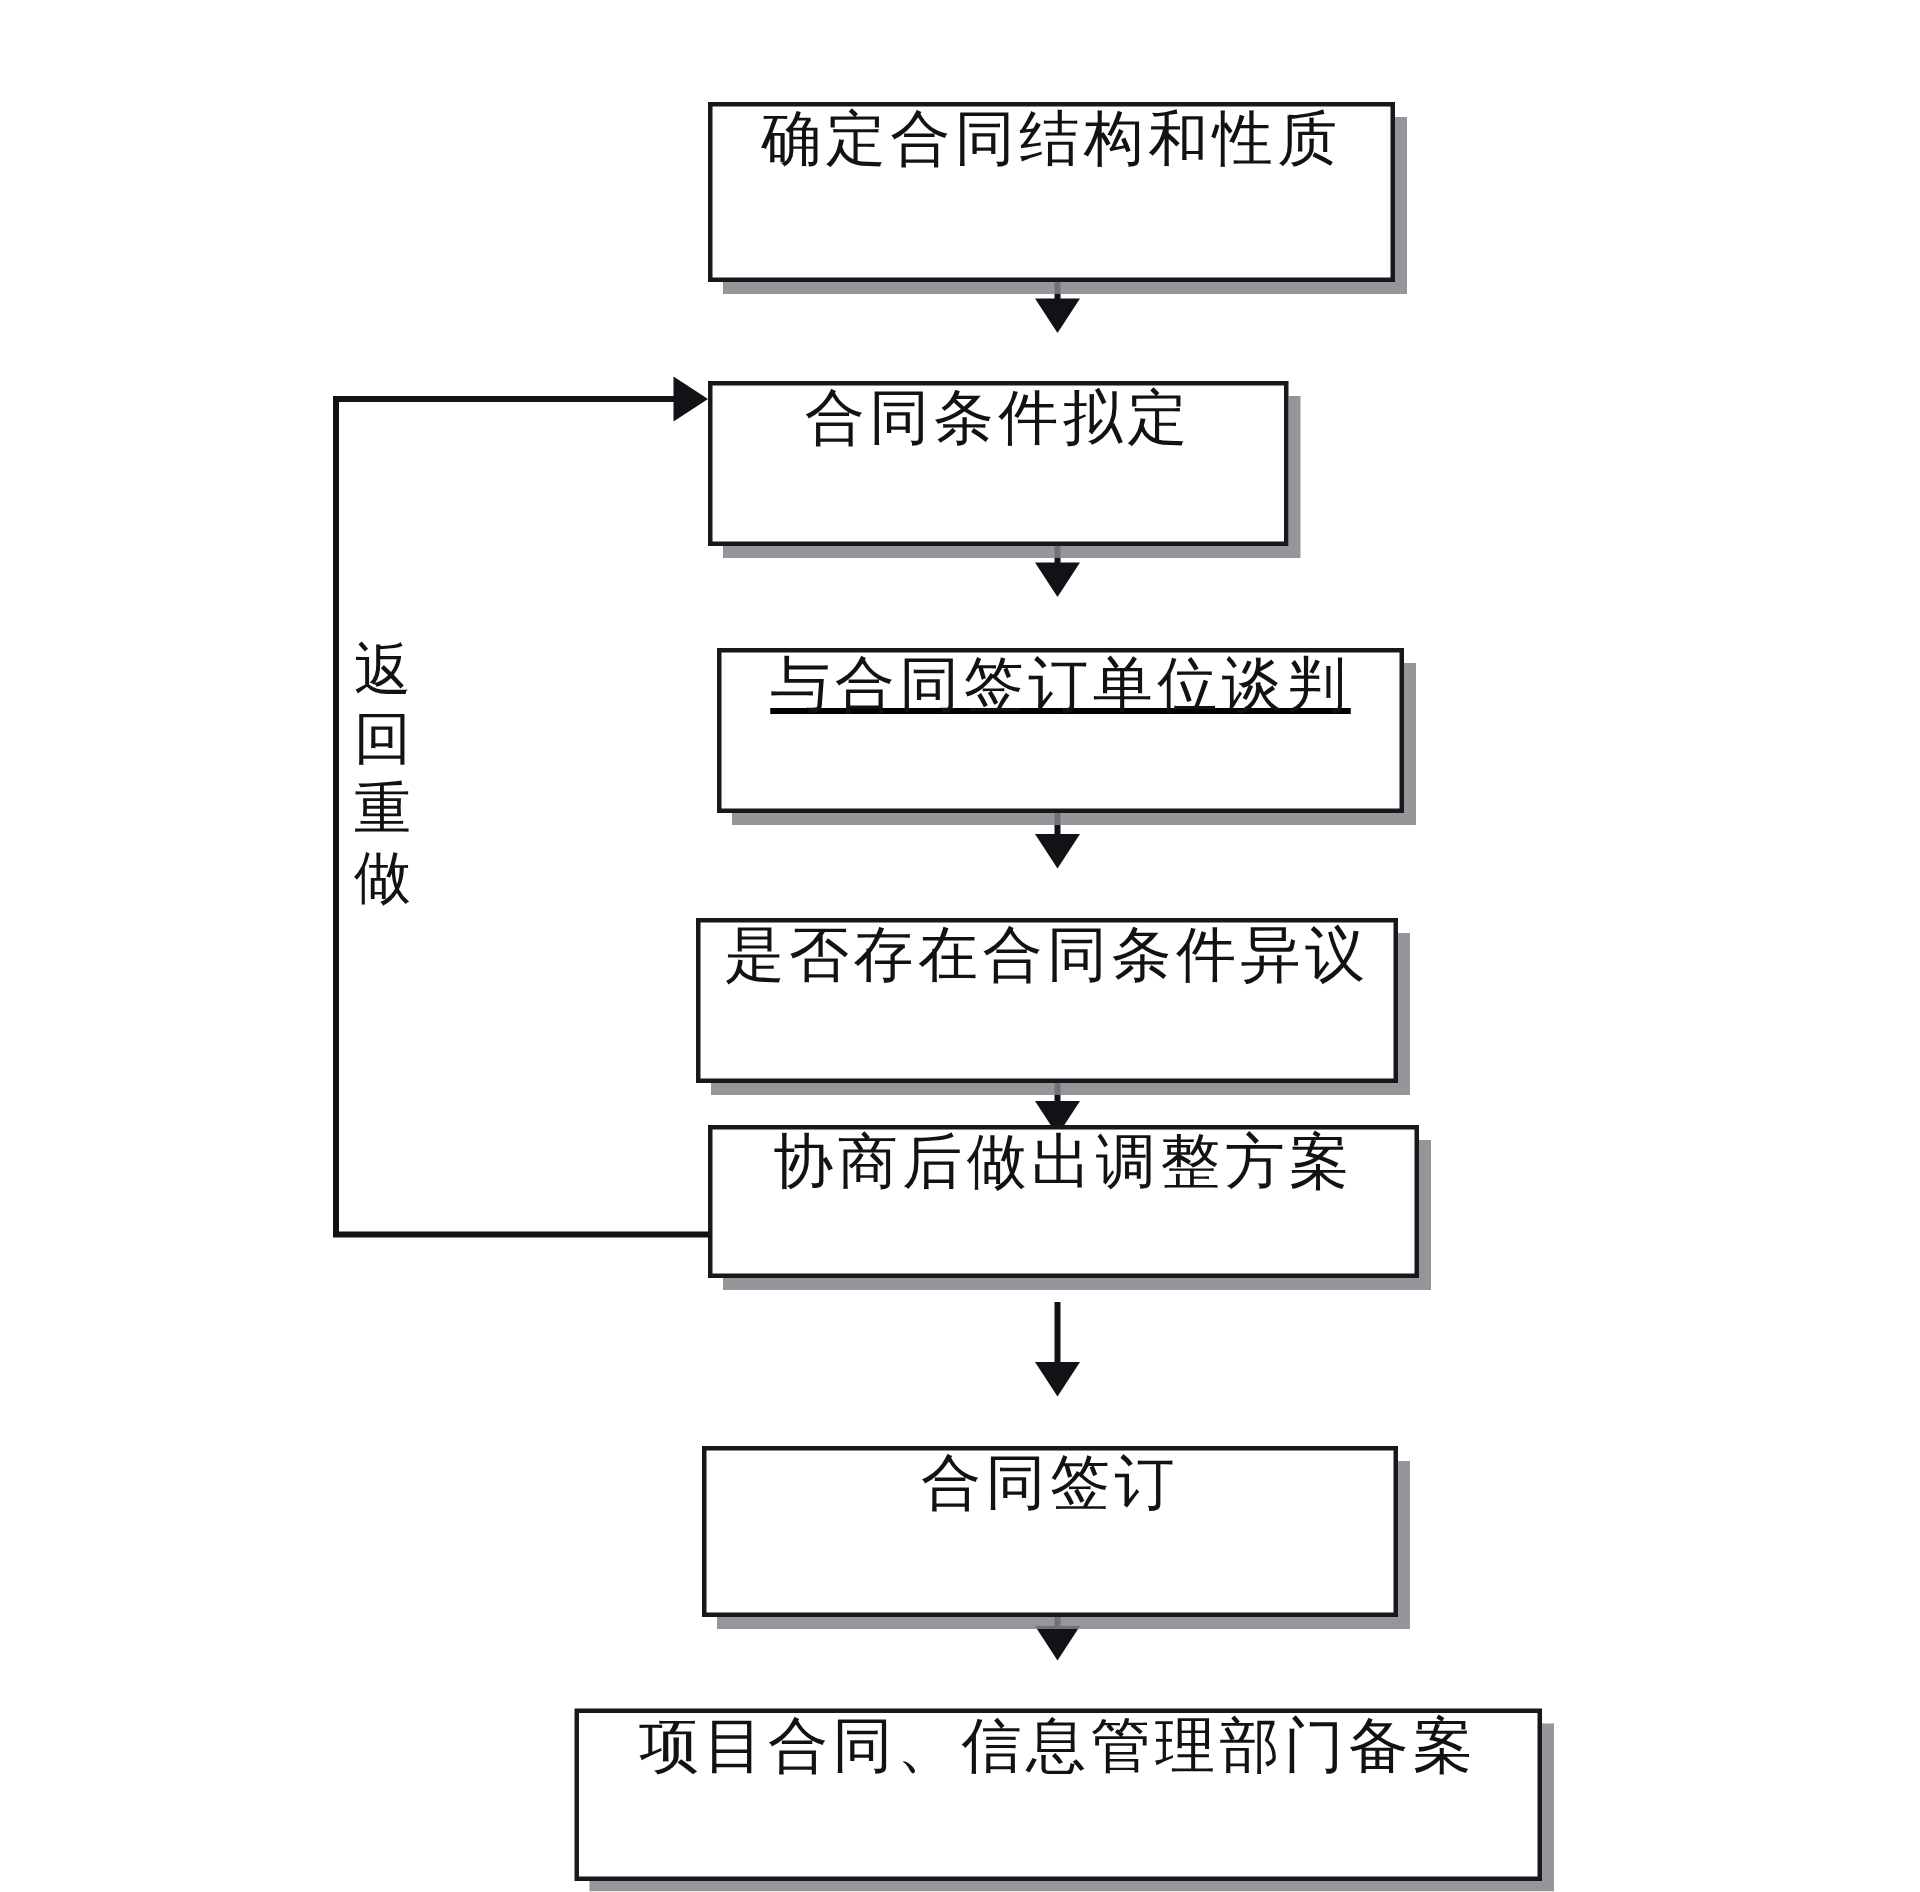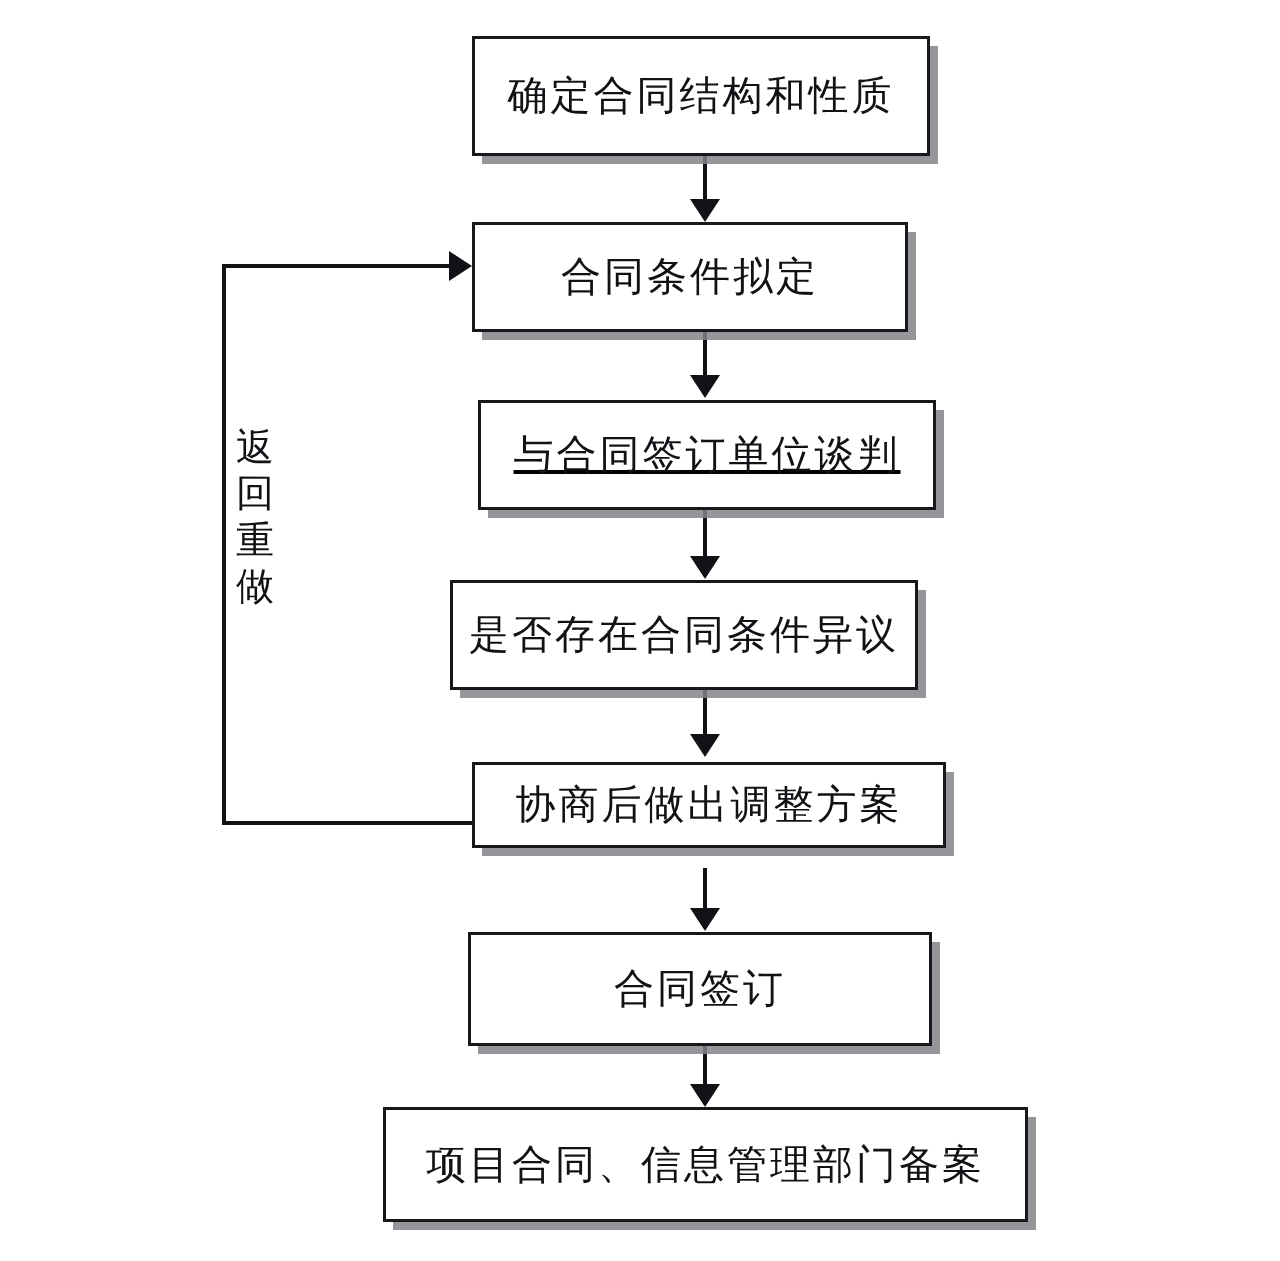--- a/index.html
+++ b/index.html
@@ -16,24 +16,25 @@
     font-family: "Liberation Serif", "DejaVu Serif", serif;
     overflow: hidden;
   }
   
   .node {
     position: absolute;
     box-sizing: border-box;
     background: #ffffff;
     border: 3px solid #17171c;
     display: flex;
-    align-items: center;
+    align-items: flex-start;
     justify-content: center;
     box-shadow: 9px 9px 0 -1px rgba(130,130,136,0.85);
     z-index: 3;
+    margin-top: 32px;
   }
   .node-label {
     font-size: 40px;
     line-height: 1.1;
     color: #111116;
     letter-spacing: 3px;
     white-space: nowrap;
     font-family: "Liberation Serif", "DejaVu Serif", serif;
   }
   
@@ -115,33 +116,33 @@
     <span>返</span>
     <span>回</span>
     <span>重</span>
     <span>做</span>
   </div>
 
   <div class="node" style="left:472px; top:36px; width:458px; height:120px;">
     <span class="node-label">确定合同结构和性质</span>
   </div>
 
-  <div class="node" style="left:472px; top:222px; width:436px; height:110px;">
+  <div class="node" style="left:472px; top:222px; width:387px; height:110px;">
     <span class="node-label">合同条件拟定</span>
   </div>
 
   <div class="node" style="left:478px; top:400px; width:458px; height:110px;text-decoration:underline;">
     <span class="node-label">与合同签订单位谈判</span>
   </div>
 
-  <div class="node" style="left:450px; top:580px; width:468px; height:110px;">
+  <div class="node" style="left:464px; top:580px; width:468px; height:110px;">
     <span class="node-label">是否存在合同条件异议</span>
   </div>
 
-  <div class="node" style="left:472px; top:762px; width:474px; height:86px;">
+  <div class="node" style="left:472px; top:718px; width:474px; height:102px;">
     <span class="node-label">协商后做出调整方案</span>
   </div>
 
   <div class="node" style="left:468px; top:932px; width:464px; height:114px;">
     <span class="node-label">合同签订</span>
   </div>
 
   <div class="node" style="left:383px; top:1107px; width:645px; height:115px;">
     <span class="node-label">项目合同、信息管理部门备案</span>
   </div>

